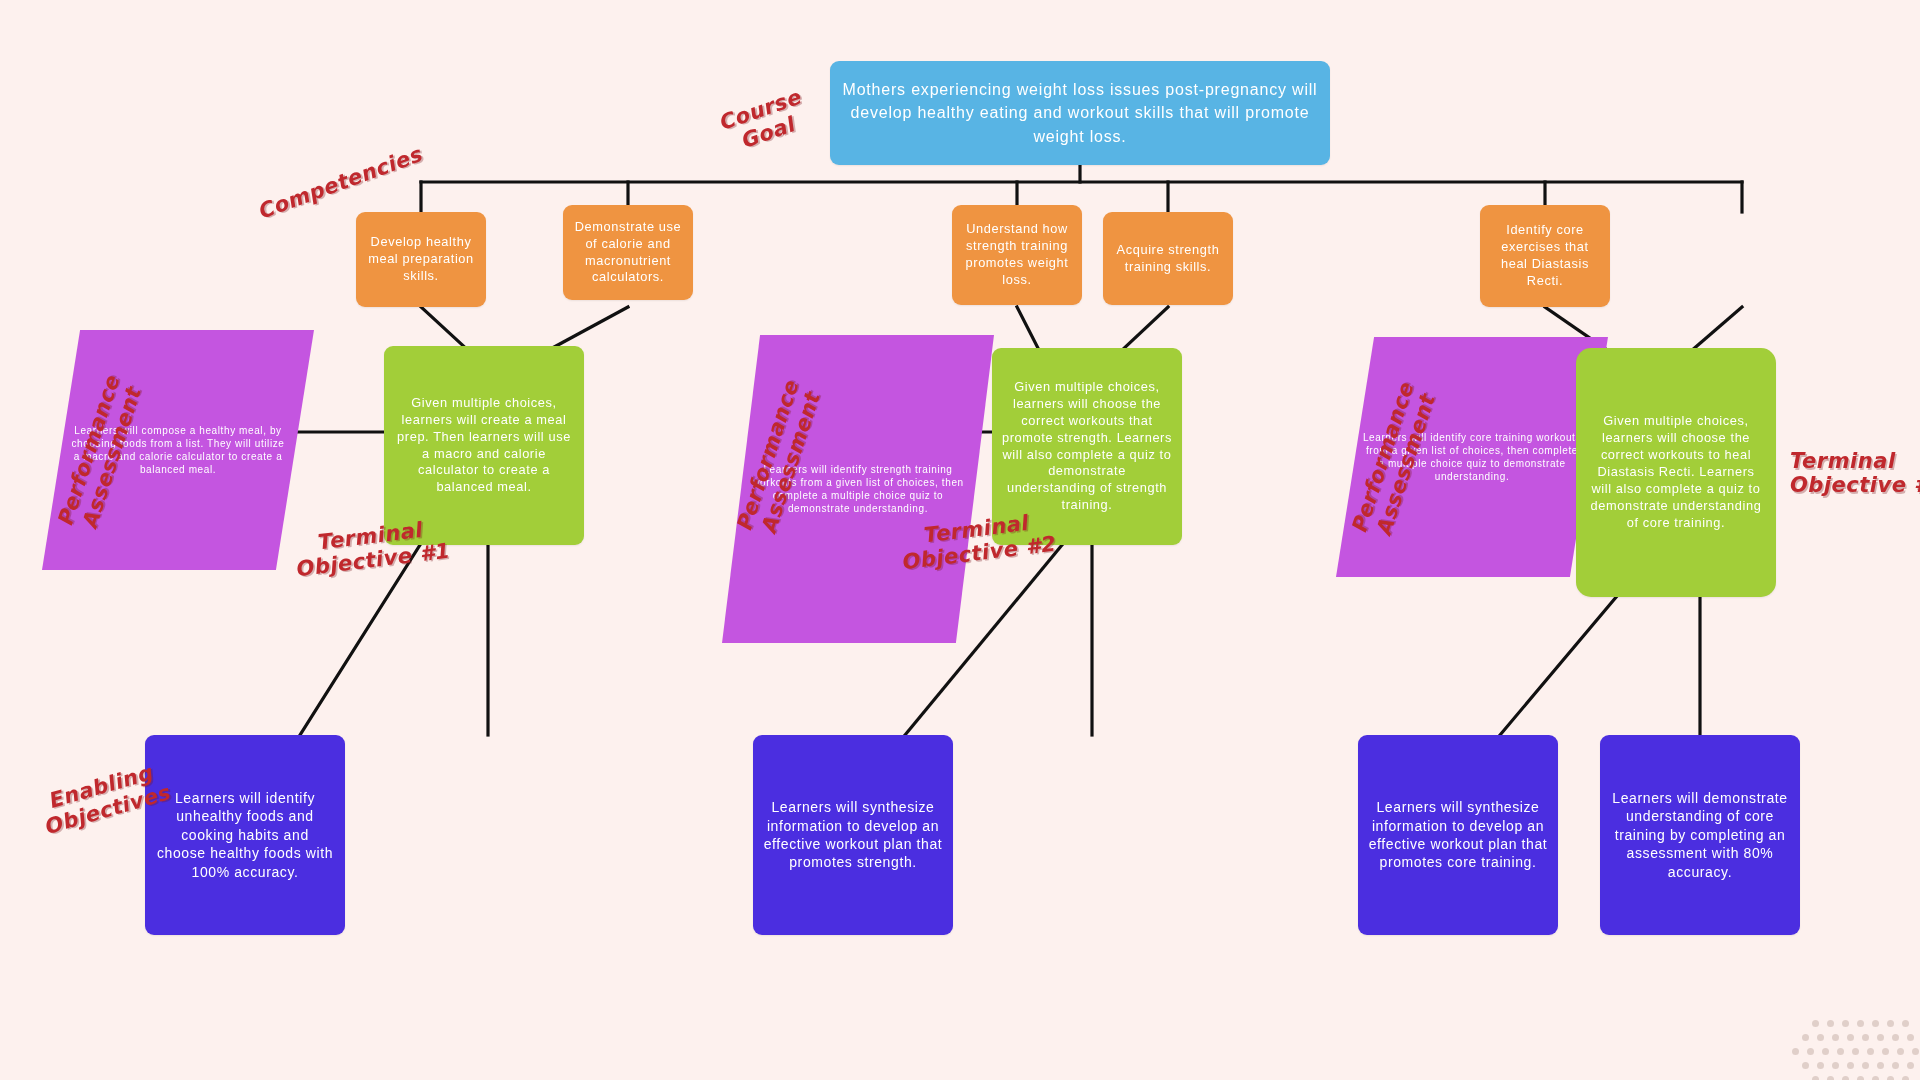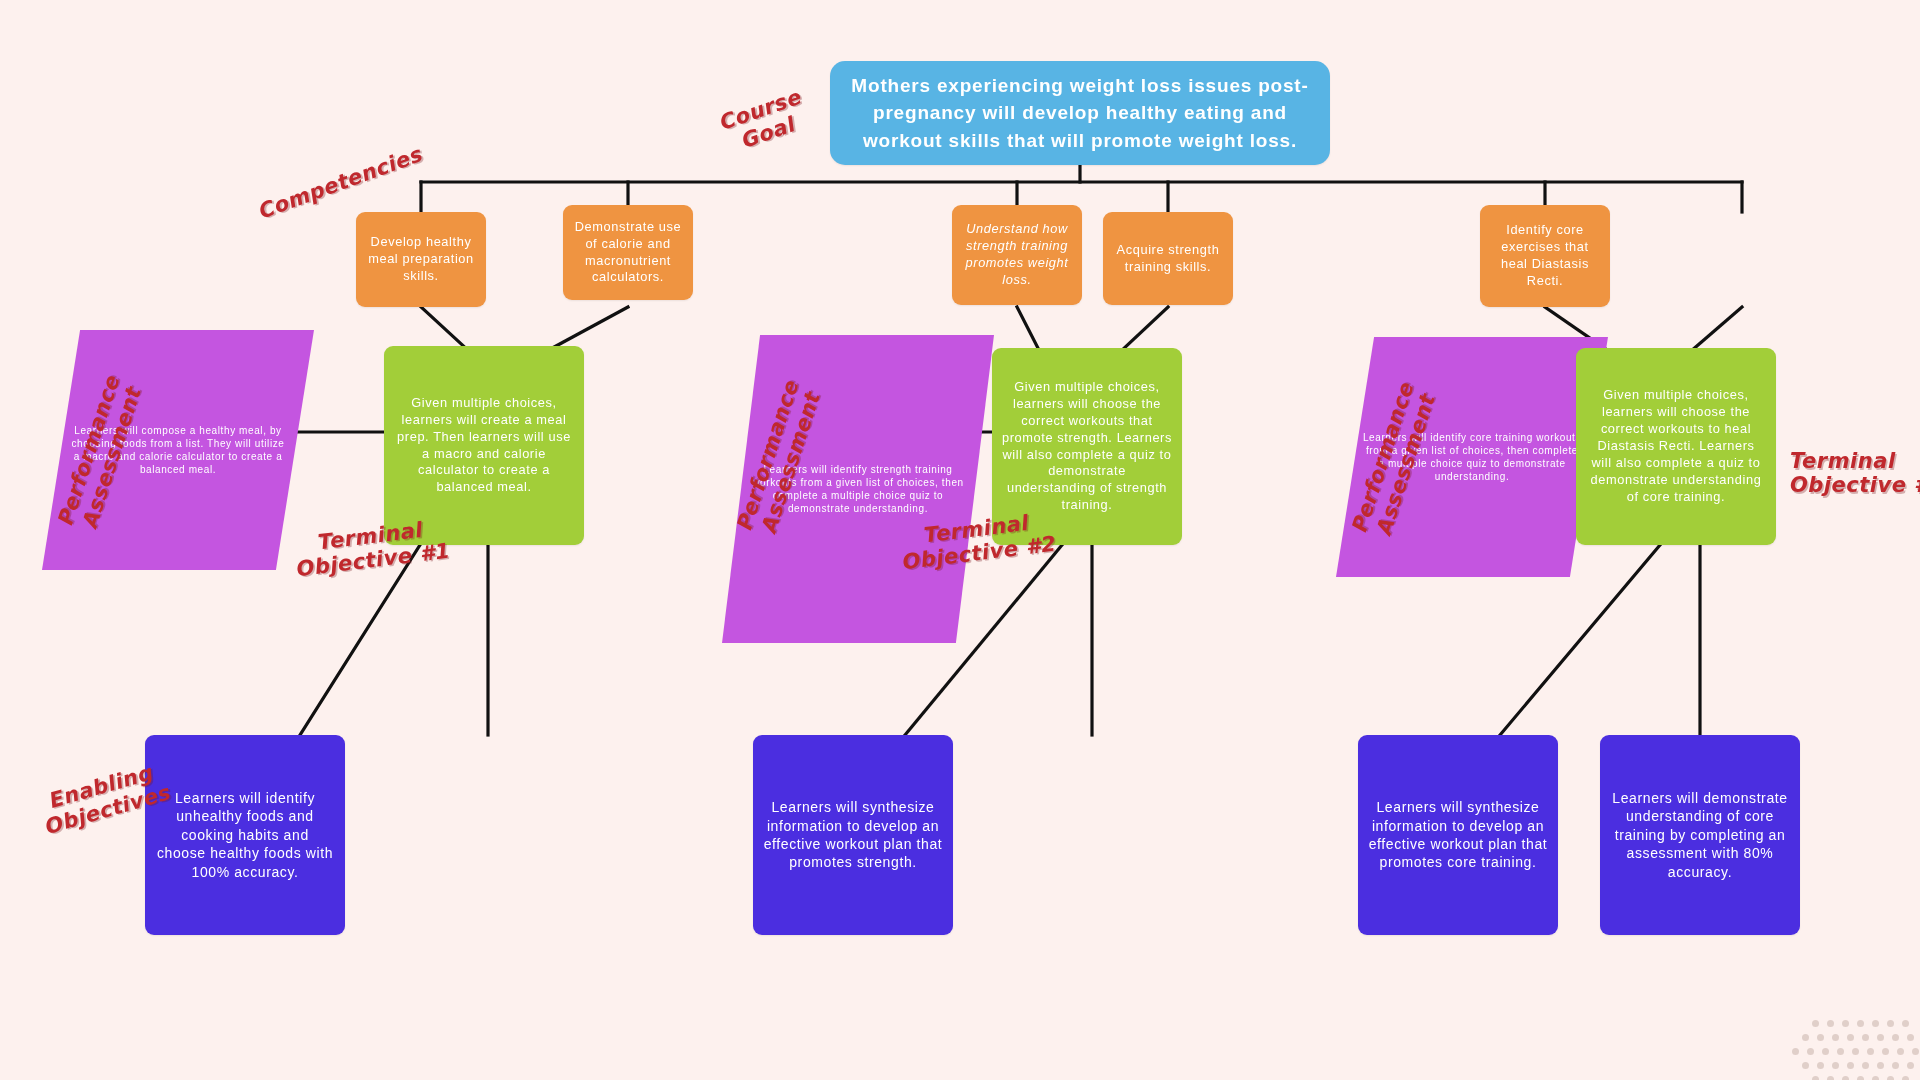--- a/index.html
+++ b/index.html
@@ -23,26 +23,25 @@
     text-align:center;
     color:#ffffff;
     letter-spacing:.6px;
     line-height:1.32;
     padding:6px 10px;
     z-index:3;
   }
 
   .goal{
     background:#58b4e4;
-    border-radius:15px;
-    font-size:19px;
+    border-radius:9px;
+    font-size:16px;
     letter-spacing:.8px;
     line-height:1.45;
     box-shadow:0 1px 2px rgba(0,0,0,.07);
-    font-weight:bold;
   }
   .comp{
     background:#ef9441;
     border-radius:9px;
     font-size:12.8px;
     box-shadow:0 1px 2px rgba(0,0,0,.07);
   }
   .term{
     background:#a2ce39;
     border-radius:9px;
@@ -132,21 +131,21 @@
   <div class="rlabel rot" style="left:700px;top:98px;width:130px;transform:rotate(-19deg);">Course Goal</div>
 
   <div class="rlabel rot" style="left:255px;top:172px;width:170px;transform:rotate(-20deg);">Competencies</div>
 
   <div class="node comp" style="left:356px;top:212px;width:130px;height:95px;">
     <span>Develop healthy meal preparation skills.</span>
   </div>
   <div class="node comp" style="left:563px;top:205px;width:130px;height:95px;">
     <span>Demonstrate use of calorie and macronutrient calculators.</span>
   </div>
-  <div class="node comp" style="left:952px;top:205px;width:130px;height:100px;font-style:italic;">
+  <div class="node comp" style="left:952px;top:205px;width:130px;height:100px;">
     <span>Understand how strength training promotes weight loss.</span>
   </div>
   <div class="node comp" style="left:1103px;top:212px;width:130px;height:93px;">
     <span>Acquire strength training skills.</span>
   </div>
   <div class="node comp" style="left:1480px;top:205px;width:130px;height:102px;">
     <span>Identify core exercises that heal Diastasis Recti.</span>
   </div>
 
   <div class="node perf" style="left:42px;top:330px;width:272px;height:240px;">
@@ -169,21 +168,21 @@
   </div>
   <div class="rlabel rot" style="left:282px;top:525px;width:180px;transform:rotate(-7deg);">Terminal
 Objective #1</div>
 
   <div class="node term" style="left:992px;top:348px;width:190px;height:197px;">
     <span>Given multiple choices, learners will choose the correct workouts that promote strength. Learners will also complete a quiz to demonstrate understanding of strength training.</span>
   </div>
   <div class="rlabel rot" style="left:888px;top:518px;width:180px;transform:rotate(-7deg);">Terminal
 Objective #2</div>
 
-  <div class="node term" style="left:1576px;top:348px;width:200px;height:197px;">
+  <div class="node term" style="left:1576px;top:348px;width:200px;height:249px;border-radius:15px;">
     <span>Given multiple choices, learners will choose the correct workouts to heal Diastasis Recti. Learners will also complete a quiz to demonstrate understanding of core training.</span>
   </div>
   <div class="rlabel" style="left:1790px;top:450px;width:170px;text-align:left;">Terminal
 Objective #3</div>
 
   <div class="rlabel rot" style="left:30px;top:775px;width:150px;transform:rotate(-16deg);">Enabling
 Objectives</div>
 
   <div class="node enable" style="left:145px;top:735px;width:200px;height:200px;">
     <span>Learners will identify unhealthy foods and cooking habits and choose healthy foods with 100% accuracy.</span>

